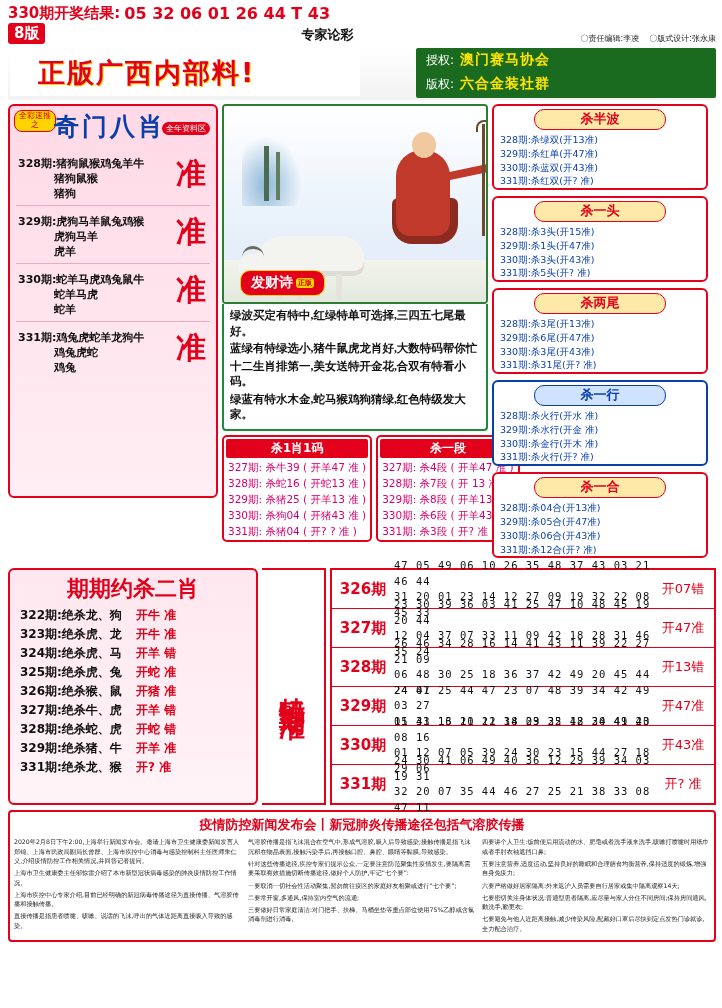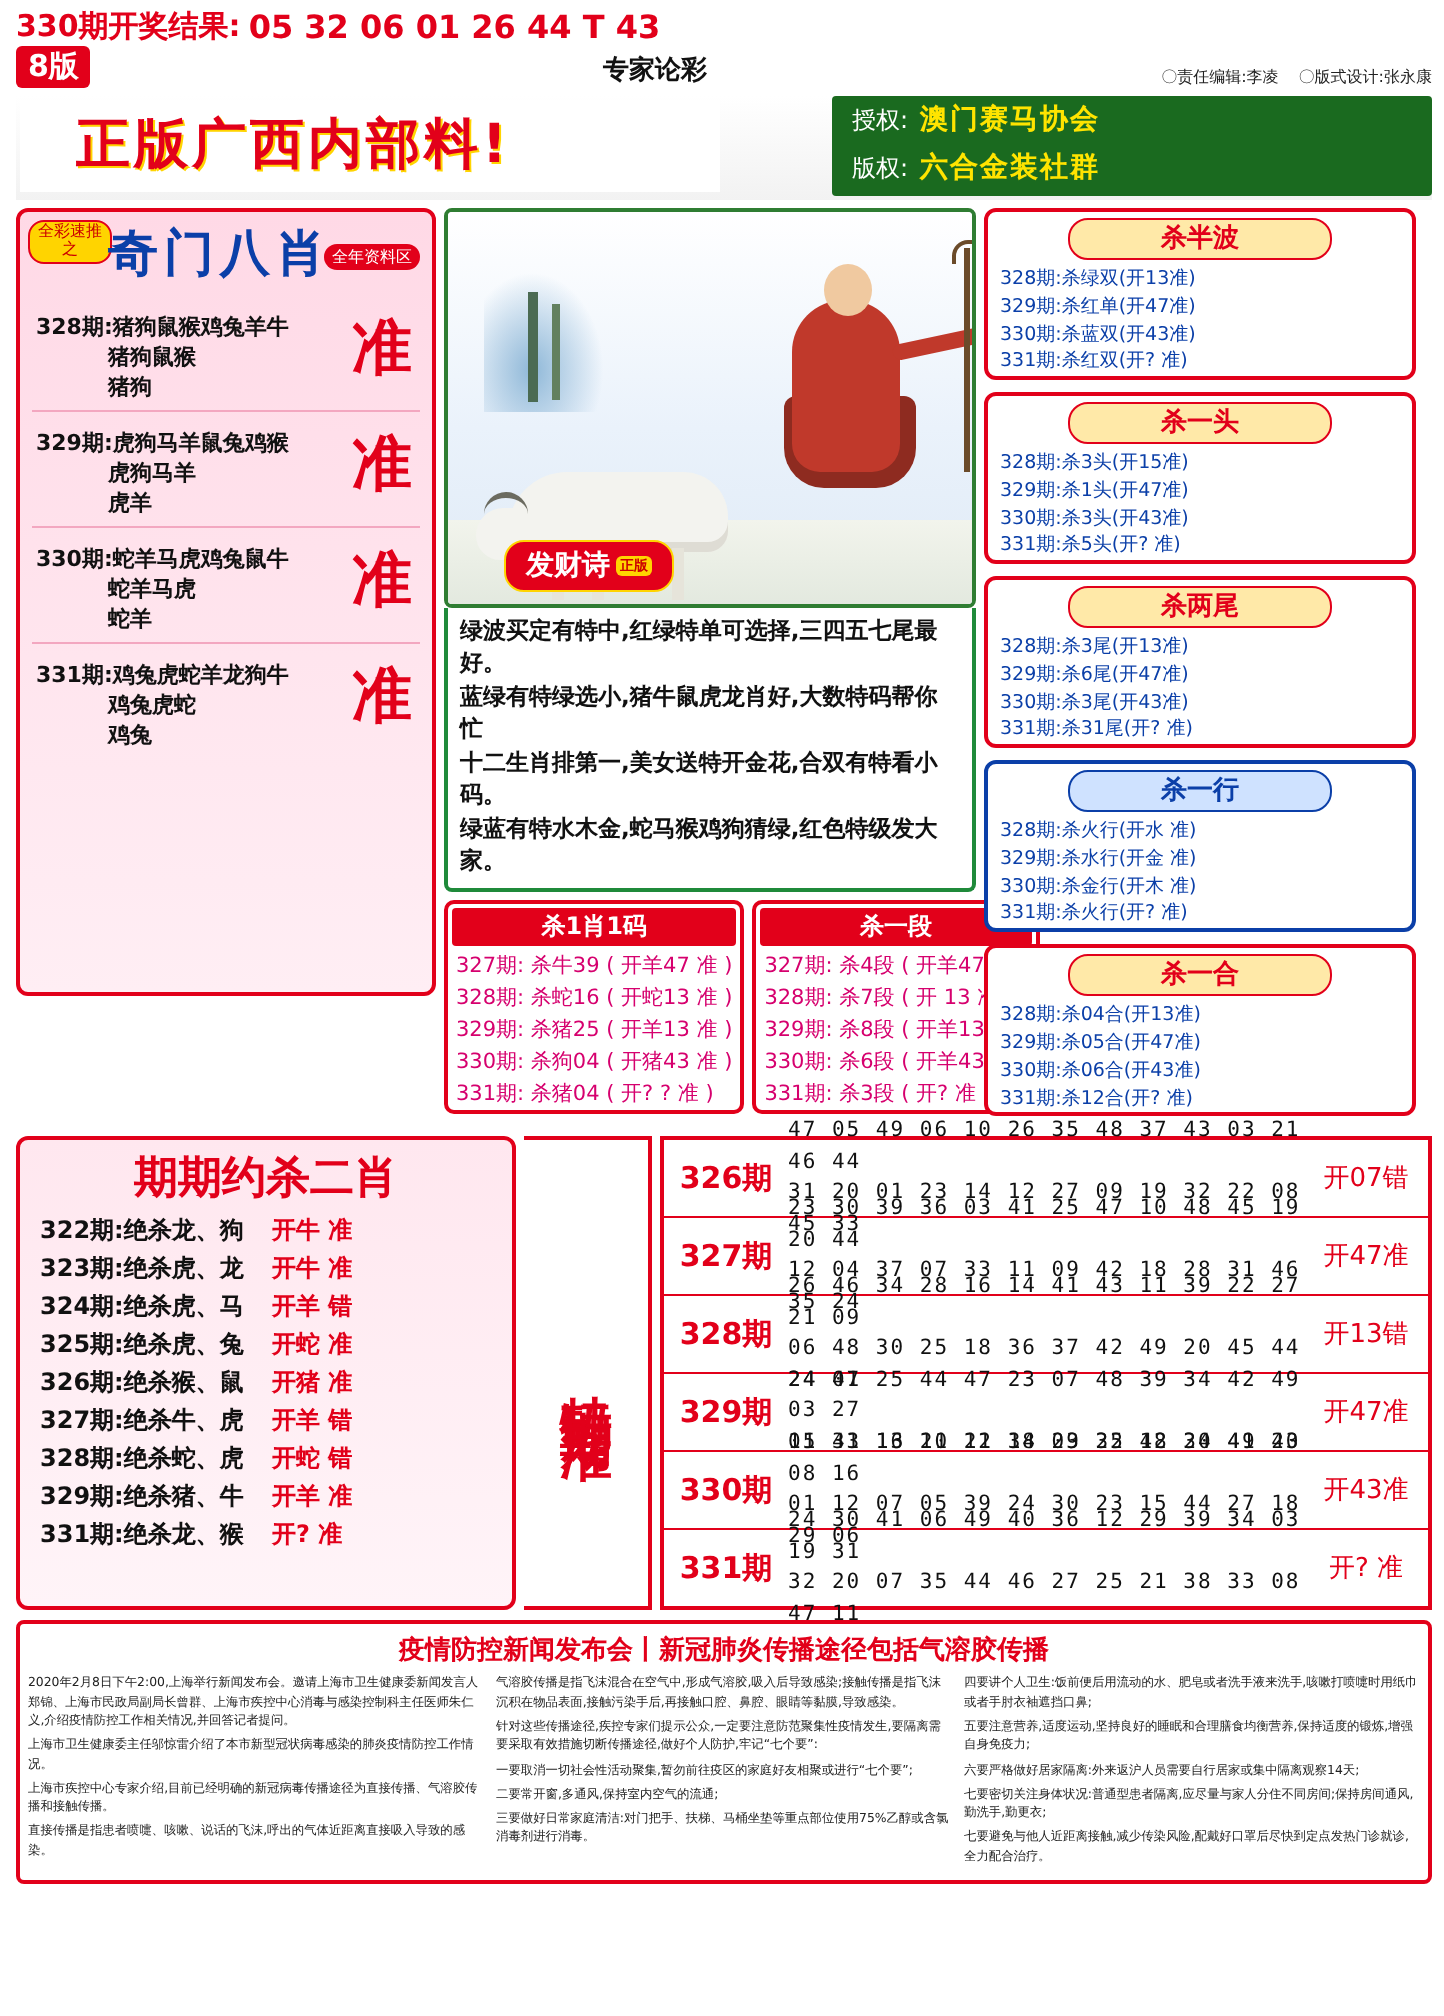--- a/index.html
+++ b/index.html
@@ -52,25 +52,25 @@
   .pic .monk-body{position:absolute;left:172px;top:44px;width:54px;height:86px;background:#c0392b;border-radius:26px 26px 14px 14px;}
   .pic .monk-robe{position:absolute;left:168px;top:92px;width:66px;height:46px;background:#8e2b20;border-radius:6px 6px 20px 20px;}
   .pic .monk-head{position:absolute;left:188px;top:26px;width:24px;height:26px;background:#f0c9a0;border-radius:50%;}
   .pic .monk-arm{position:absolute;left:222px;top:62px;width:46px;height:8px;background:#c0392b;transform:rotate(-12deg);border-radius:4px;}
   .pic .stick{position:absolute;left:258px;top:18px;width:3px;height:112px;background:#6b4b2a;}
   .pic .stick-top{position:absolute;left:252px;top:14px;width:16px;height:10px;border:2px solid #6b4b2a;border-radius:8px 8px 0 0;border-bottom:0;}
   .pic .ox{position:absolute;left:30px;bottom:26px;width:110px;height:40px;background:#f3f3ef;border-radius:40px 30px 14px 14px;box-shadow:inset 0 -5px 0 #dedcd4;}
   .pic .ox-head{position:absolute;left:14px;bottom:22px;width:40px;height:26px;background:#f3f3ef;border-radius:18px 6px 12px 16px;}
   .pic .ox-horn{position:absolute;left:18px;bottom:44px;width:22px;height:9px;border-top:3px solid #6b6b60;border-radius:12px 12px 0 0;}
   .pic .ox-leg{position:absolute;bottom:2px;width:6px;height:26px;background:#e6e4da;}
-  .faccai{position:absolute;left:28px;bottom:6px;background:#e2001a;border-radius:10px;padding:3px 10px;color:#fff;font-weight:bold;font-size:14px;border:1px solid #ffd400;}
+  .faccai{position:absolute;left:16px;bottom:6px;background:#e2001a;border-radius:10px;padding:3px 10px;color:#fff;font-weight:bold;font-size:14px;border:1px solid #ffd400;}
   .faccai .badge{display:inline-block;background:#ffd400;color:#c00;font-size:7px;border-radius:3px;padding:0 2px;vertical-align:middle;margin-left:3px;}
 
   .poem{border:2px solid #1f8a3a;border-top:0;border-radius:0 0 4px 4px;background:#fff;padding:4px 6px;}
-  .poem p{margin:0 0 2px 0;font-size:11.5px;color:#111;line-height:1.35;font-weight:bold;}
+  .poem p{margin:0 0 2px 0;font-size:11.5px;color:#111;line-height:1.35;font-weight:bold;font-family:Liberation Serif, serif;}
 
   .two-box{display:flex;gap:4px;margin-top:4px;}
   .kbox{flex:1;border:2px solid #e2001a;border-radius:5px;background:#fff;}
   .kbox .kh{background:#e2001a;color:#fff;text-align:center;font-size:12px;font-weight:bold;padding:1px 0;border-radius:2px;margin:2px;}
   .kbox .kl{font-size:10.5px;color:#d6006e;padding:1px 4px;white-space:nowrap;}
 
   
   .sbox{border:2px solid #e2001a;border-radius:6px;margin-bottom:6px;background:#ffffff;}
   .sbox .sh{text-align:center;font-size:13px;font-weight:bold;color:#e2001a;background:#ffe9a8;border-radius:10px;margin:3px 40px;padding:0 0 1px 0;border:1px solid #e2001a;}
   .sbox .sl{font-size:9.5px;padding:0 6px;color:#0b3fa8;white-space:nowrap;line-height:1.45;}

